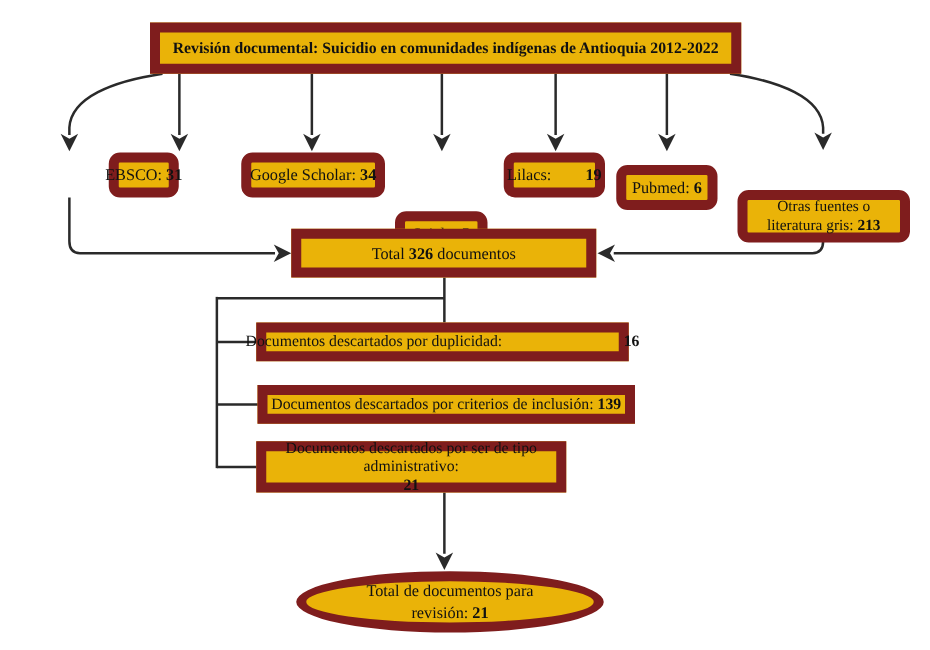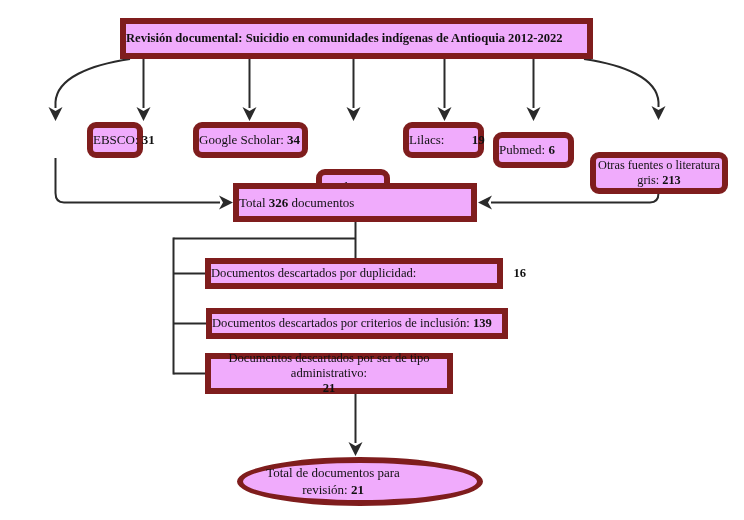--- a/index.html
+++ b/index.html
@@ -22,24 +22,25 @@
     stroke-width: 2;
     fill: none;
   }
   #connectors polygon {
     fill: #2a2a2a;
     stroke: none;
   }
   .node {
     position: absolute;
     box-sizing: border-box;
-    border: 6px solid #7f1d1d;
-    background: #f0abfc;
+    border: 8px solid #7f1d1d;
+    background: #eab308;
     display: flex;
     align-items: center;
+    justify-content: center;
     text-align: center;
     font-size: 13px;
     line-height: 1.2;
   }
   .rounded { border-radius: 9px; }
   .nowrap { white-space: nowrap; }
   .node b { font-weight: bold; }
   #title-node {
     left: 120px; top: 18px; width: 473px; height: 41px;
     font-weight: bold; font-size: 12.6px; white-space: nowrap;

